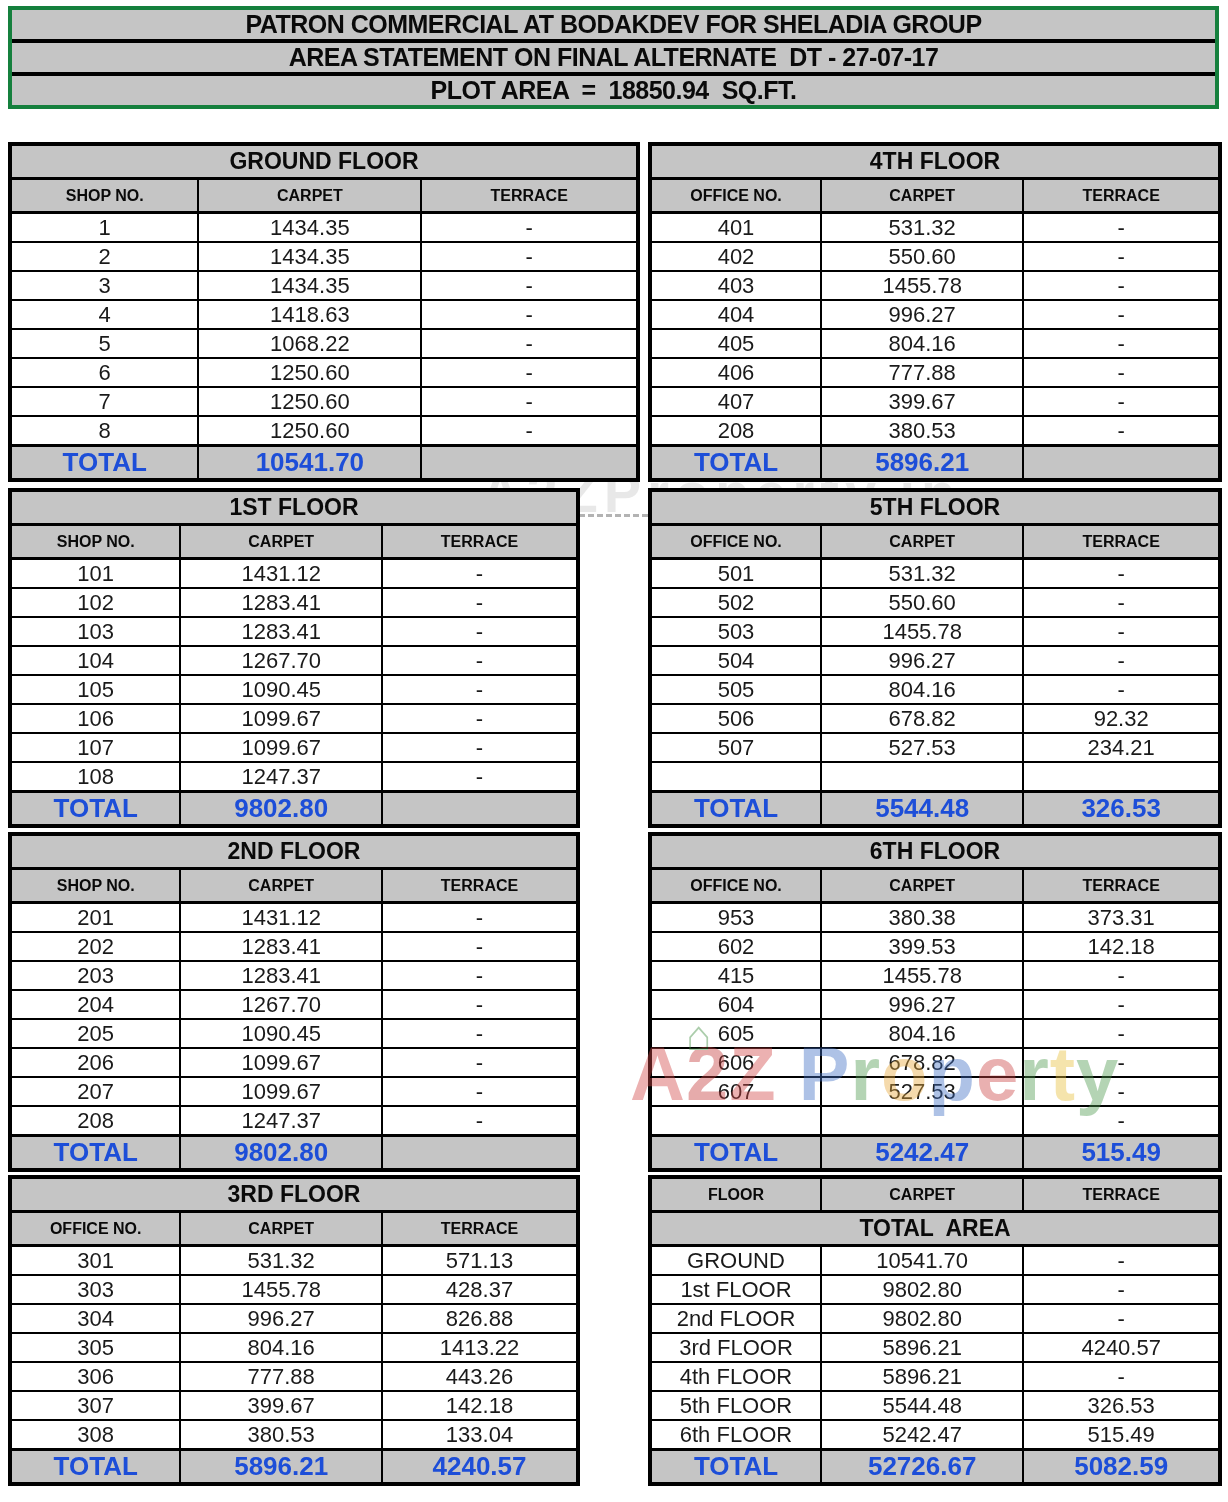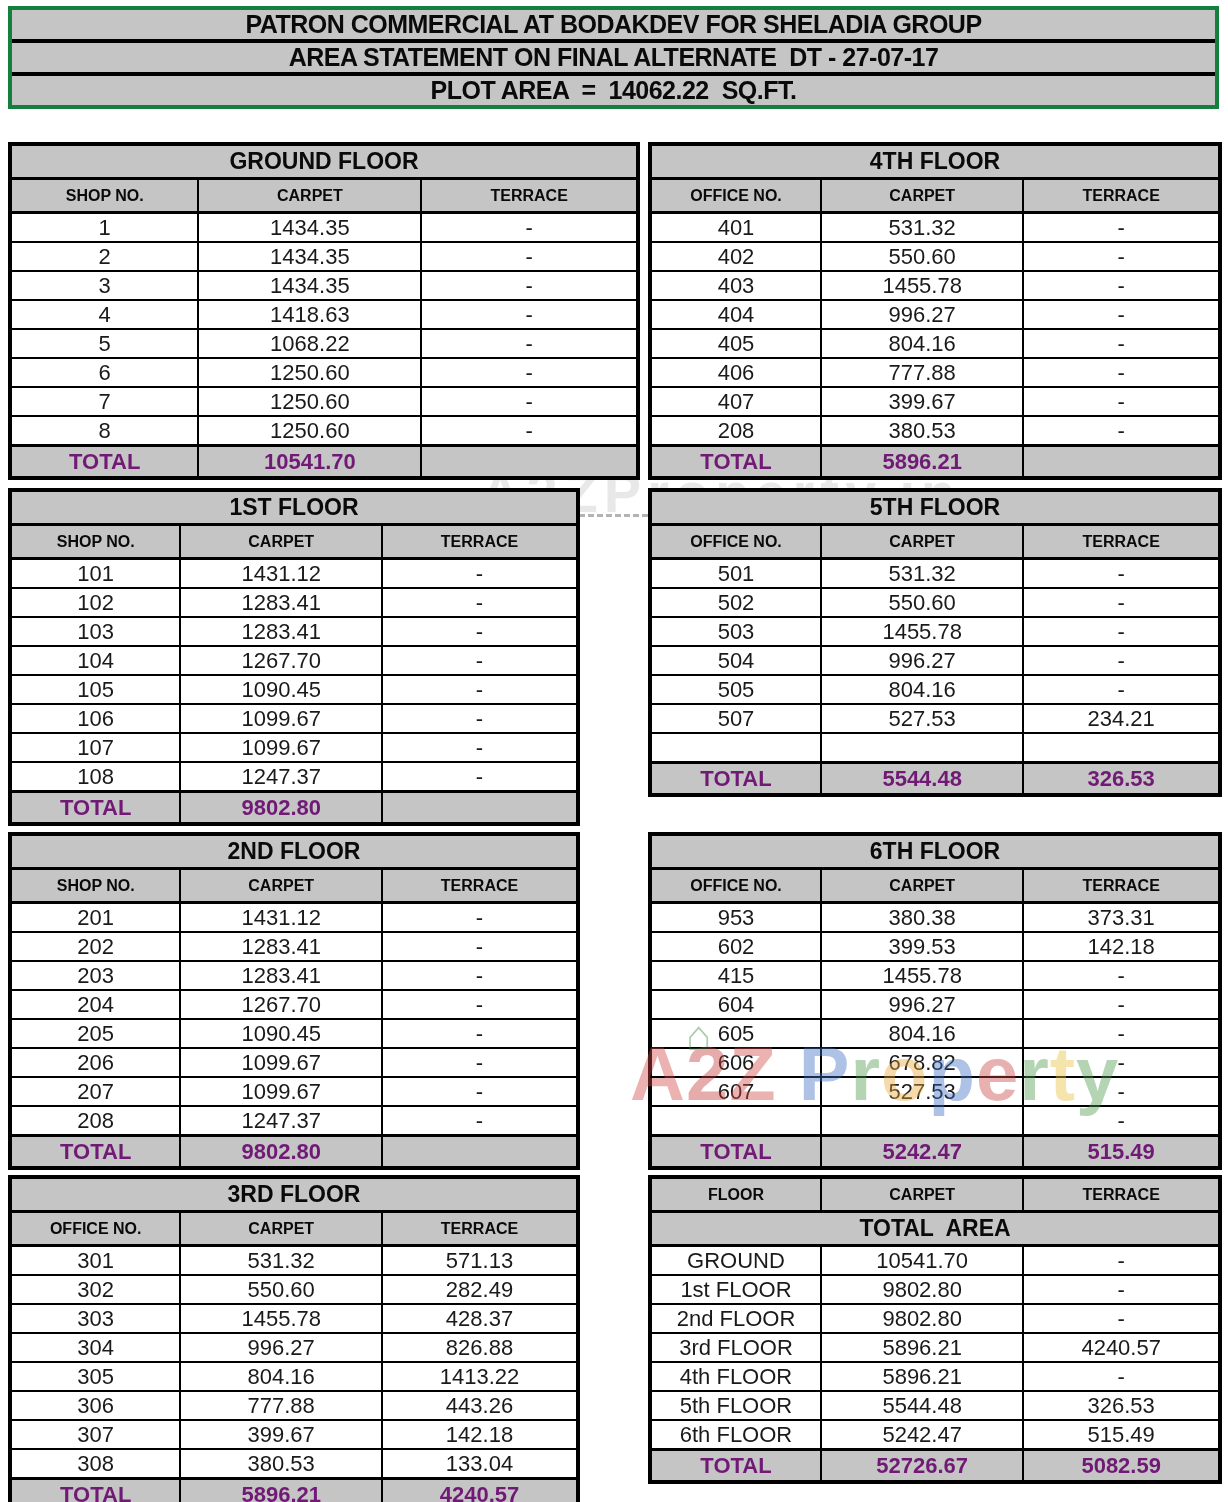--- a/index.html
+++ b/index.html
@@ -55,22 +55,22 @@
   }
   th.col-h {
     background: #c5c5c5; font-weight: bold; font-size: 16px;
     height: 31px; border-bottom: 3px solid #000; color: #0a0a0a;
   }
   td.d {
     background: #fff; font-size: 22px; font-weight: normal;
     height: 27px; color: #1a1a1a;
   }
   tr.total-row td {
-    background: #c5c5c5; font-weight: bold; font-size: 22px;
-    height: 29px; border-top: 3px solid #000; color: #701a75;
+    background: #c5c5c5; font-weight: bold; font-size: 26px;
+    height: 29px; border-top: 3px solid #000; color: #1d4ed8;
   }
 
   
   .wm-faint {
     position: absolute; left: 480px; top: 460px;
     font-size: 56px; font-weight: bold; letter-spacing: 6px;
     color: #777; opacity: 0.16; white-space: pre;
     pointer-events: none;
   }
   .wm-dashes {
@@ -89,21 +89,21 @@
     position: absolute; left: 0px; top: -18px;
     font-size: 42px; font-weight: bold;
   }
 </style>
 </head>
 <body>
 
 <div class="page-header">
   <div class="hrow">PATRON COMMERCIAL AT BODAKDEV FOR SHELADIA GROUP</div>
   <div class="hrow">AREA STATEMENT ON FINAL ALTERNATE  DT - 27-07-17</div>
-  <div class="hrow">PLOT AREA  =  14062.22  SQ.FT.</div>
+  <div class="hrow">PLOT AREA  =  18850.94  SQ.FT.</div>
 </div>
 
 <div class="wm-faint">A2ZProperty.in</div>
 <div class="wm-dashes"></div>
 
 <div id="tables-host">
     <table class="floor-table pos-ground-floor">
       <colgroup>
         <col style="width: 30%;">
         <col style="width: 35.5%;">
@@ -321,20 +321,25 @@
         </tr>
         <tr>
           <td class="d">504</td>
           <td class="d">996.27</td>
           <td class="d">-</td>
         </tr>
         <tr>
           <td class="d">505</td>
           <td class="d">804.16</td>
           <td class="d">-</td>
+        </tr>
+        <tr>
+          <td class="d">506</td>
+          <td class="d">678.82</td>
+          <td class="d">92.32</td>
         </tr>
         <tr>
           <td class="d">507</td>
           <td class="d">527.53</td>
           <td class="d">234.21</td>
         </tr>
         <tr>
           <td class="d"></td>
           <td class="d"></td>
           <td class="d"></td>
@@ -484,25 +489,20 @@
           <th class="col-h">OFFICE NO.</th>
           <th class="col-h">CARPET</th>
           <th class="col-h">TERRACE</th>
         </tr>
         <tr>
           <td class="d">301</td>
           <td class="d">531.32</td>
           <td class="d">571.13</td>
         </tr>
         <tr>
-          <td class="d">302</td>
-          <td class="d">550.60</td>
-          <td class="d">282.49</td>
-        </tr>
-        <tr>
           <td class="d">303</td>
           <td class="d">1455.78</td>
           <td class="d">428.37</td>
         </tr>
         <tr>
           <td class="d">304</td>
           <td class="d">996.27</td>
           <td class="d">826.88</td>
         </tr>
         <tr>

